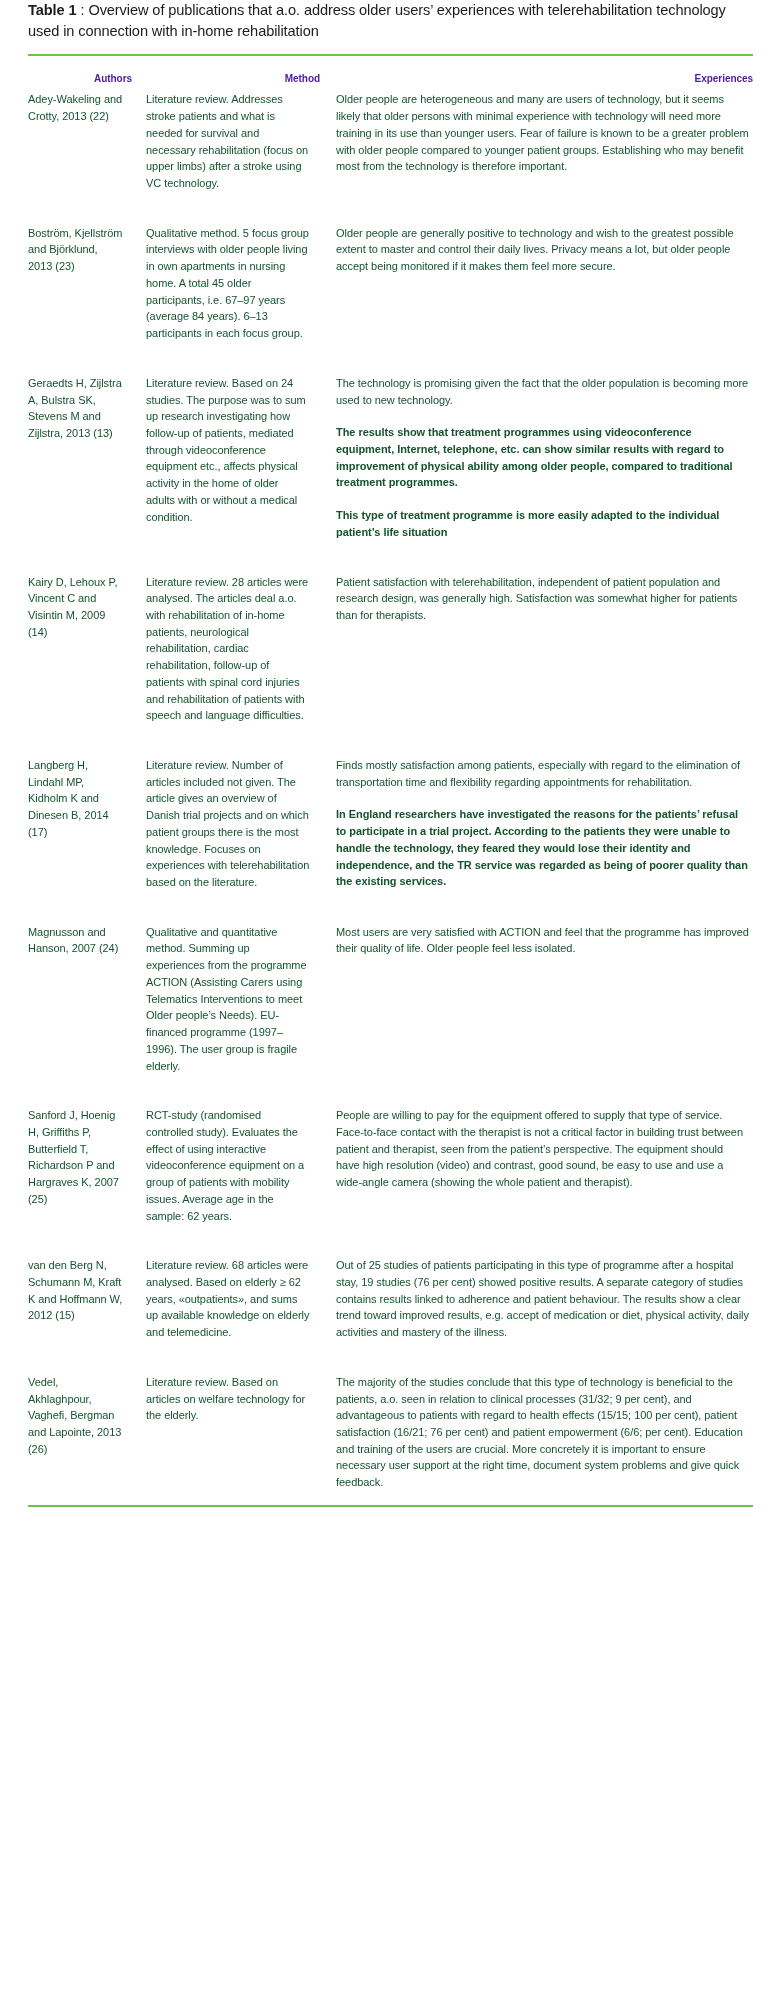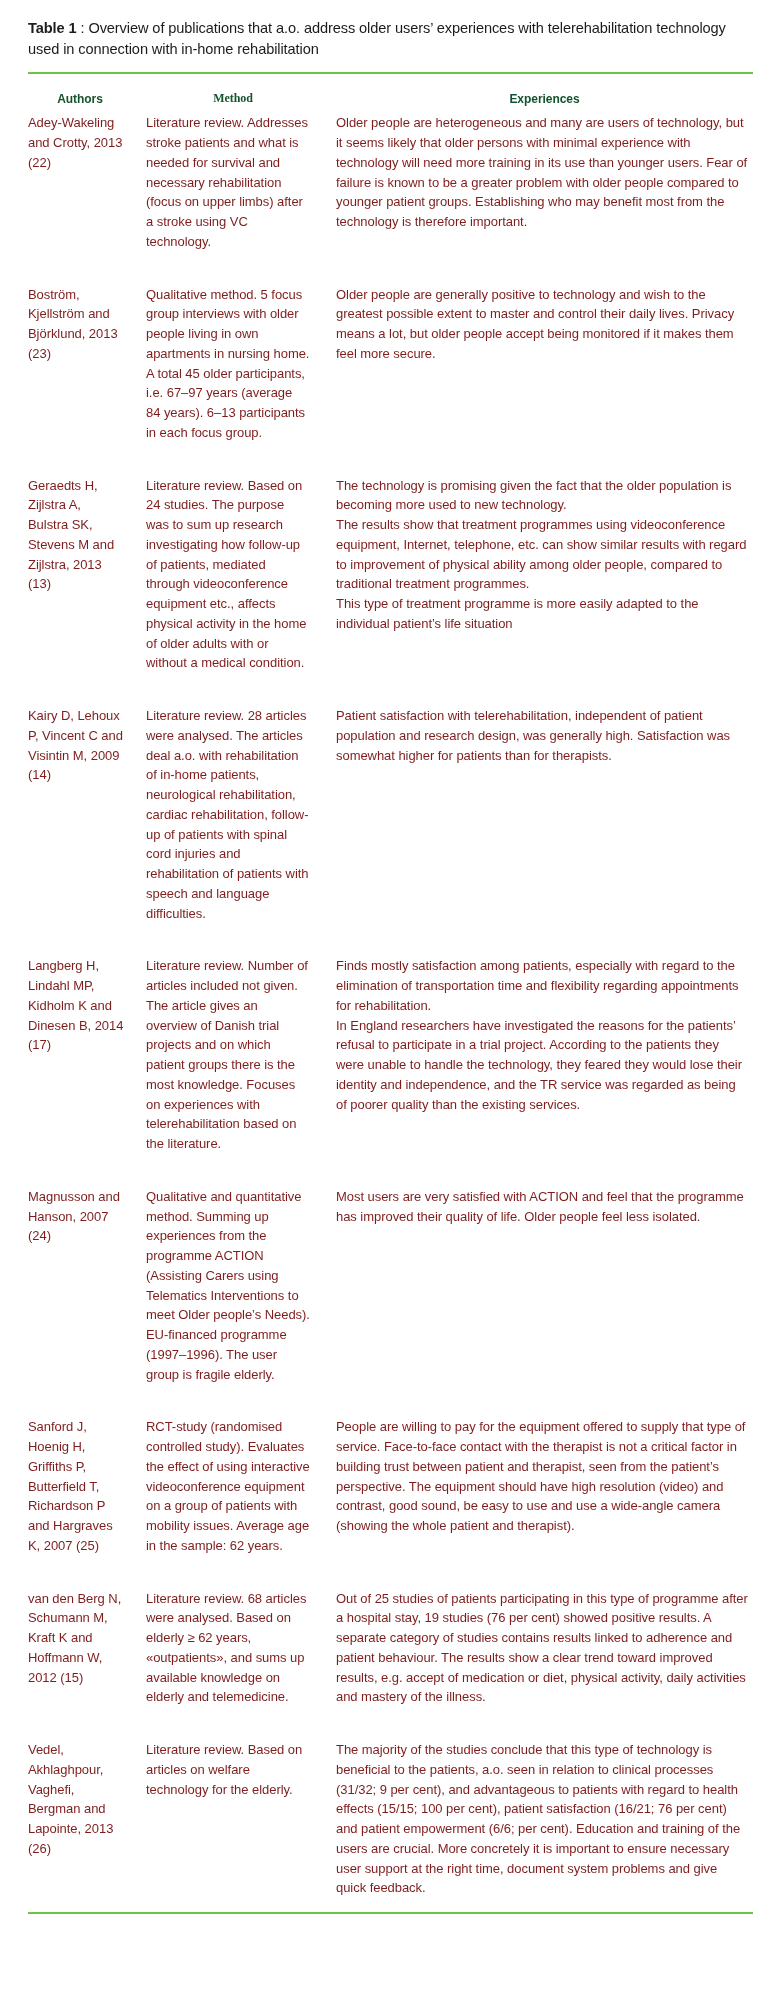--- a/index.html
+++ b/index.html
@@ -15,21 +15,20 @@
   }
   .page {
     width: 781px;
     min-height: 2000px;
     box-sizing: border-box;
     padding: 0 28px;
     position: relative;
     background: #fff;
   }
   .caption {
-    padding-top: 18px;
     font-size: 14.6px;
     line-height: 1.42;
     color: #1c1c1c;
     letter-spacing: -0.1px;
     max-width: 710px;
   }
   .caption .tbl-num {
     font-weight: bold;
   }
   .rule {
@@ -45,36 +44,36 @@
   table.pubtable {
     width: 100%;
     border-collapse: collapse;
     table-layout: fixed;
   }
   table.pubtable col.c-authors { width: 104px; }
   table.pubtable col.c-method  { width: 188px; }
   table.pubtable col.c-exp     { width: 433px; }
 
   thead th {
-    text-align: center;
-    font-size: 12px;
+    text-align: right;
+    font-size: 10px;
     font-weight: bold;
-    color: #14532d;
+    color: #4c1d95;
     padding: 17px 0 4px 0;
     vertical-align: bottom;
     letter-spacing: -0.05px;
   }
-  thead th.th-method { padding-left: 14px; font-family: Liberation Serif, serif; }
+  thead th.th-method { padding-left: 14px; }
   thead th.th-exp { padding-left: 16px; }
 
   tbody td {
     vertical-align: top;
-    font-size: 13px;
+    font-size: 11px;
     line-height: 1.52;
-    color: #7f1d1d;
+    color: #14532d;
     padding: 9px 0 24px 0;
     letter-spacing: -0.05px;
   }
   tbody td.authors {
     padding-right: 8px;
   }
   tbody td.method {
     padding-left: 14px;
     padding-right: 10px;
     margin-top: 12px;
@@ -86,21 +85,22 @@
   tbody tr:first-child td {
     padding-top: 3px;
   }
   tbody tr:last-child td {
     padding-bottom: 6px;
   }
   .cellpara {
     margin: 0;
   }
   .cellpara + .cellpara {
-    margin-top: 0;
+    margin-top: 16px;
+    font-weight: bold;
   }
 </style>
 </head>
 <body>
 
 <div class="page">
 
   <div class="caption">
     <span class="tbl-num">Table 1</span><span> : </span><span>Overview of publications that a.o. address older users’ experiences with telerehabilitation technology used in connection with in-home rehabilitation</span>
   </div>

